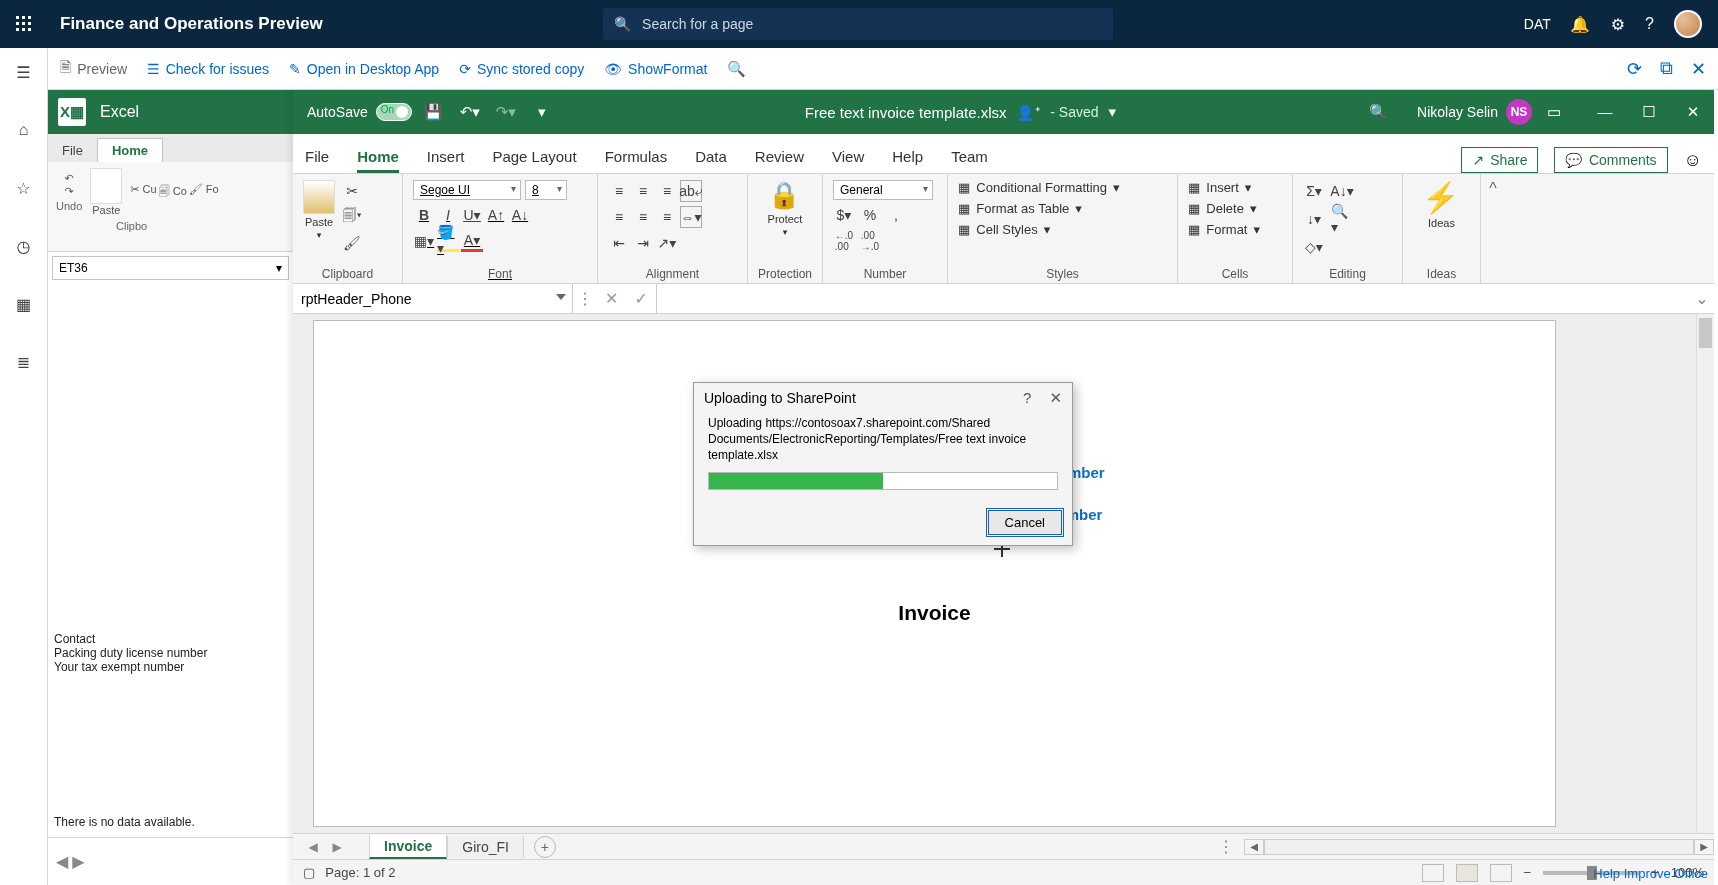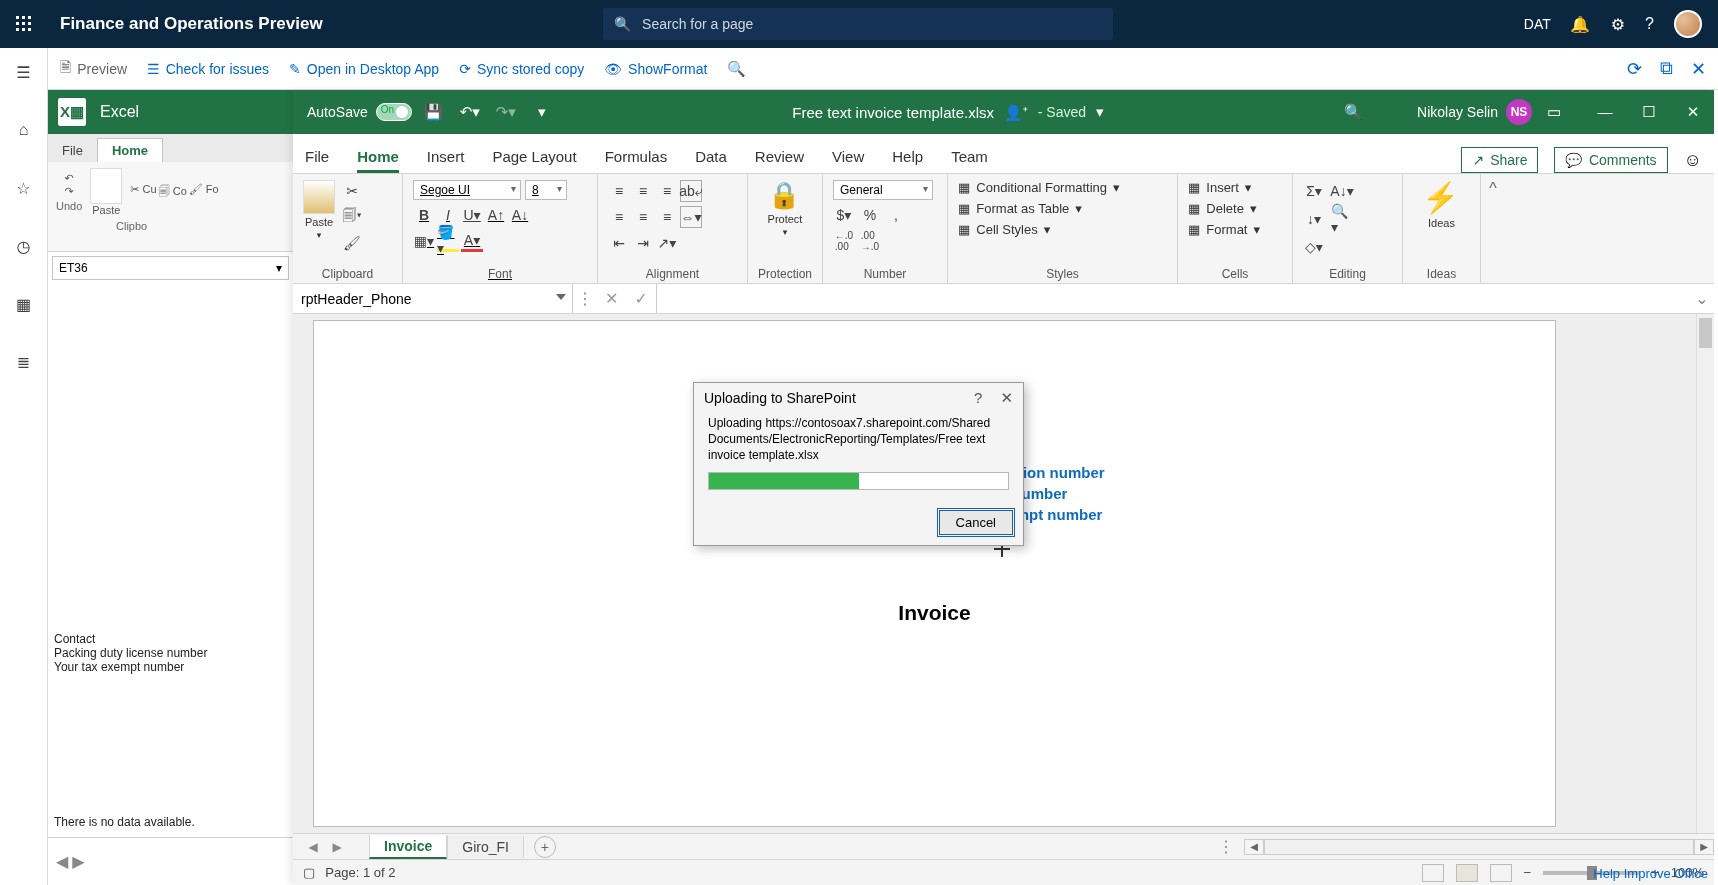--- a/index.html
+++ b/index.html
@@ -114,21 +114,21 @@
 .xd-sheettabs .hscroll .ar { width:20px; height:16px; border:1px solid #ccc; text-align:center; font-size:10px; color:#666; line-height:14px;}
 
 .xd-status { height: 26px; background: #f4f4f4; border-top: 1px solid #d4d4d4; display: flex; align-items: center; padding: 0 10px; font-size: 13px; color: #444; }
 .xd-status .right { margin-left: auto; display: flex; align-items: center; gap: 12px; }
 .xd-status .viewbtn { width: 22px; height: 18px; border: 1px solid #bbb; display:inline-block;}
 .xd-status .viewbtn.active { background: #e8e6dc; }
 .xd-status .slider { width: 96px; height: 4px; background: #bbb; position: relative; }
 .xd-status .slider .k { width: 10px; height: 14px; background: #888; position: absolute; left: 44px; top: -5px; }
 
 
-.dialog { position: absolute; top: 292px; left: 645px; width: 331px; background: #f4f4f4; border: 1px solid #9a9a9a; box-shadow: 3px 3px 10px rgba(0,0,0,0.25); z-index: 50; }
+.dialog { position: absolute; top: 292px; left: 645px; width: 380px; background: #f4f4f4; border: 1px solid #9a9a9a; box-shadow: 3px 3px 10px rgba(0,0,0,0.25); z-index: 50; }
 .dialog .titlebar { display: flex; align-items: center; padding: 6px 10px; font-size: 14px; }
 .dialog .titlebar .sp { margin-left: auto; display: flex; gap: 18px; color: #555; font-size: 15px;}
 .dialog .body { padding: 2px 14px 12px 14px; font-size: 12px; }
 .dialog .progress { height: 18px; border: 1px solid #b8b8b8; margin-top: 8px; background: #fff; }
 .dialog .progress .bar { height: 100%; width: 50%; background: #37b44e; }
 .dialog .btns { display: flex; justify-content: flex-end; padding: 8px 10px 10px 10px; }
 .dialog .btns button { padding: 4px 16px; font-size: 13px; background: #e8e8e8; border: 1px solid #1a5fb4; outline: 1px solid #1a5fb4; outline-offset: 1px; }
 
 
 .d365-footer { position: absolute; right: 10px; bottom: 4px; font-size: 13px; color: #0066cc; }
@@ -273,21 +273,21 @@
           <div class="tb-icon">↶▾</div>
           <div class="tb-icon" style="opacity:.5;">↷▾</div>
           <div class="tb-icon">▾</div>
           <div class="fname">
             <span>Free text invoice template.xlsx</span>
             <span>👤⁺</span>
             <span class="saved">- Saved</span>
             <span>▾</span>
           </div>
           <div class="tb-icon">🔍</div>
-          <div class="userblock" style="margin-left:41px;justify-content:center;">
+          <div class="userblock" style="margin-left:16px;justify-content:center;">
             <span>Nikolay Selin</span>
             <div class="badge">NS</div>
           </div>
           <div class="tb-icon">▭</div>
           <div class="winctl">
             <div class="wc">—</div>
             <div class="wc">☐</div>
             <div class="wc">✕</div>
           </div>
         </div>

